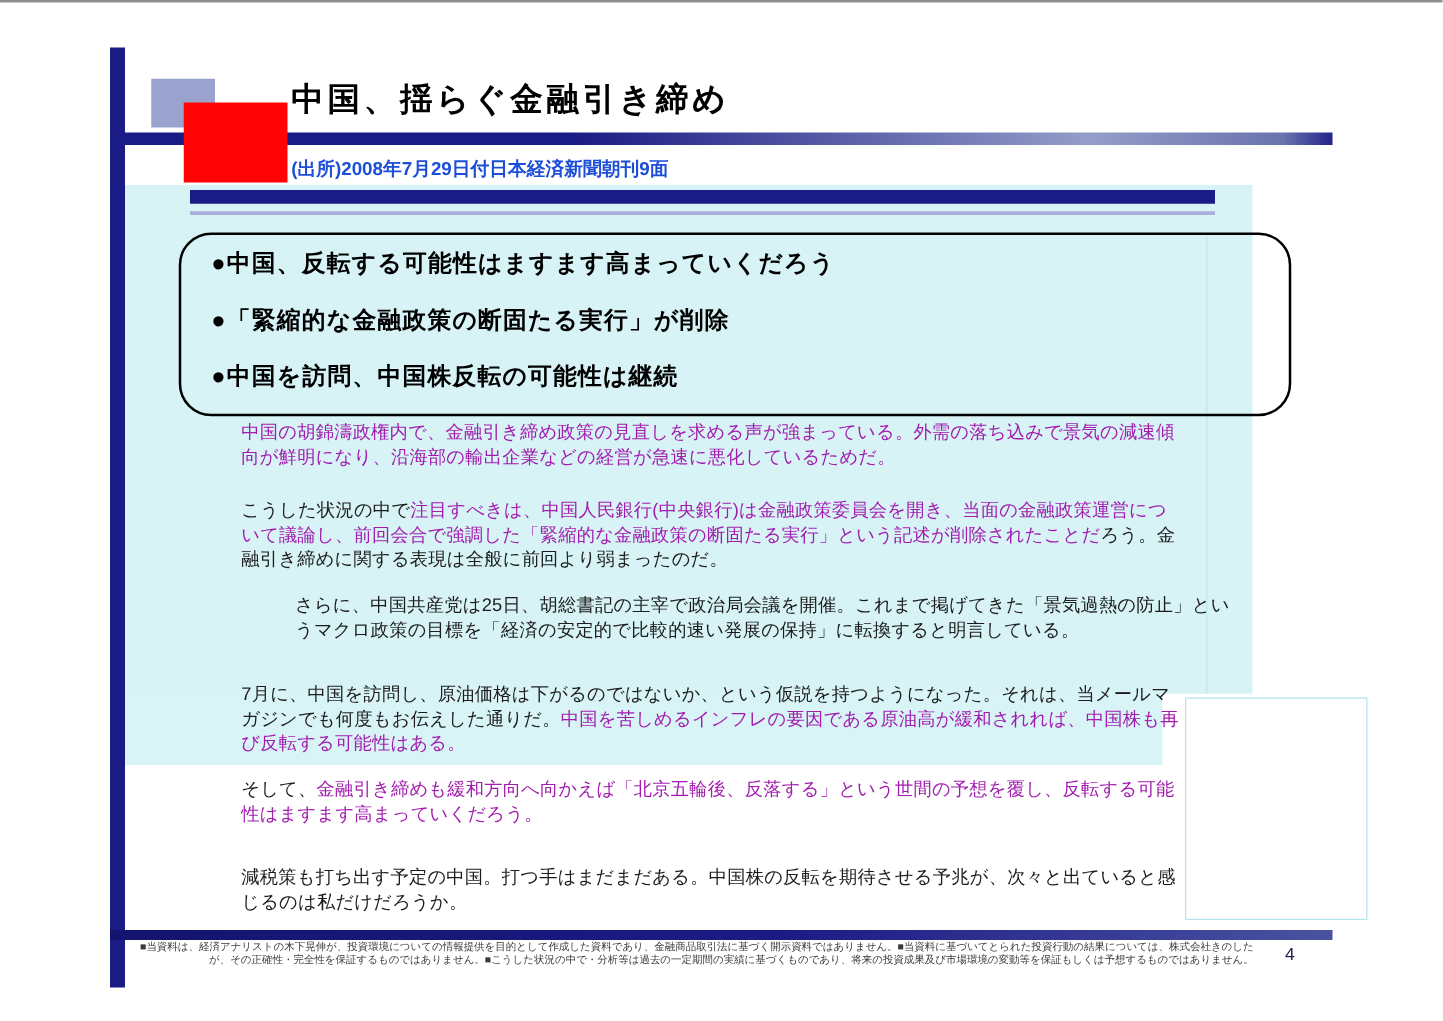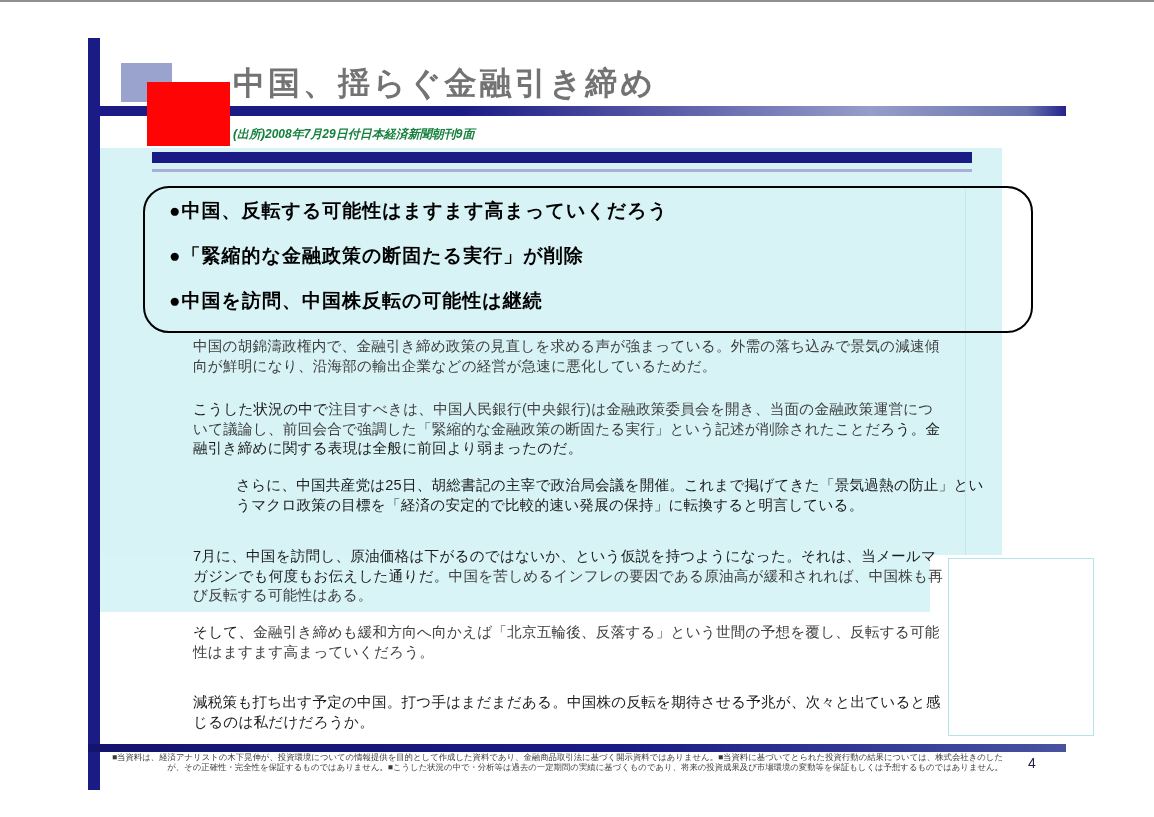--- a/index.html
+++ b/index.html
@@ -18,28 +18,28 @@
   .navy-bar2{left:152px;top:152px;width:820px;height:11px;background:#1b1b85;}
   .lav-line{left:152px;top:169px;width:820px;height:3px;background:#a9afd7;}
   .bottom-bar{left:88px;top:744px;width:978px;height:8px;
     background:linear-gradient(to right,#14146e 0%,#1b1b85 55%,#4a52a0 100%);}
   
   .cyan-a{left:100px;top:148px;width:902px;height:407px;background:#d7f3f6;}
   .cyan-b{left:100px;top:555px;width:830px;height:57px;background:#d9f4f7;}
   .cyan-outline{left:948px;top:558px;width:144px;height:176px;border:1px solid #b5e4ec;background:transparent;}
   .cyan-vline{left:965px;top:190px;width:1px;height:365px;background:#bfe7ee;}
   
-  .title{left:233px;top:62px;font-size:32px;font-weight:bold;color:#737373;letter-spacing:3px;white-space:nowrap;text-align:right;}
-  .source{left:233px;top:126px;font-size:12px;font-weight:bold;color:#15803d;white-space:nowrap;font-style:italic;}
+  .title{left:233px;top:62px;font-size:26px;font-weight:bold;color:#000000;letter-spacing:3px;white-space:nowrap;text-align:right;}
+  .source{left:233px;top:126px;font-size:15px;font-weight:bold;color:#1d4ed8;white-space:nowrap;}
   .bullet-box{left:143px;top:186px;width:886px;height:143px;border:2px solid #000;border-radius:26px;background:transparent;}
   .bullet{position:absolute;left:24px;font-size:19px;font-weight:bold;color:#000;letter-spacing:1px;white-space:nowrap;}
   .b1{top:10px;} .b2{top:55px;} .b3{top:100px;}
   .para{left:193px;width:752px;font-size:14.6px;line-height:19.5px;letter-spacing:0.2px;}
   .p1{top:337px;} .p2{top:400px;} .p3{top:476px;margin-left:43px;} .p4{top:547px;} .p5{top:623px;} .p6{top:693px;}
-  .seg-red{color:#404040;}
+  .seg-red{color:#a21caf;}
   .seg-black{color:#1c1c1c;}
   .footer{left:108px;top:753px;width:895px;font-size:8.4px;line-height:9.6px;color:#3a3a3a;}
   .footer div{white-space:nowrap;overflow:hidden;text-align:right;}
   .page-num{left:1028px;top:755px;font-size:14px;color:#22224a;}
 </style>
 </head>
 <body>
 
 <div class="abs top-edge"></div>
 <div class="abs cyan-a"></div>

